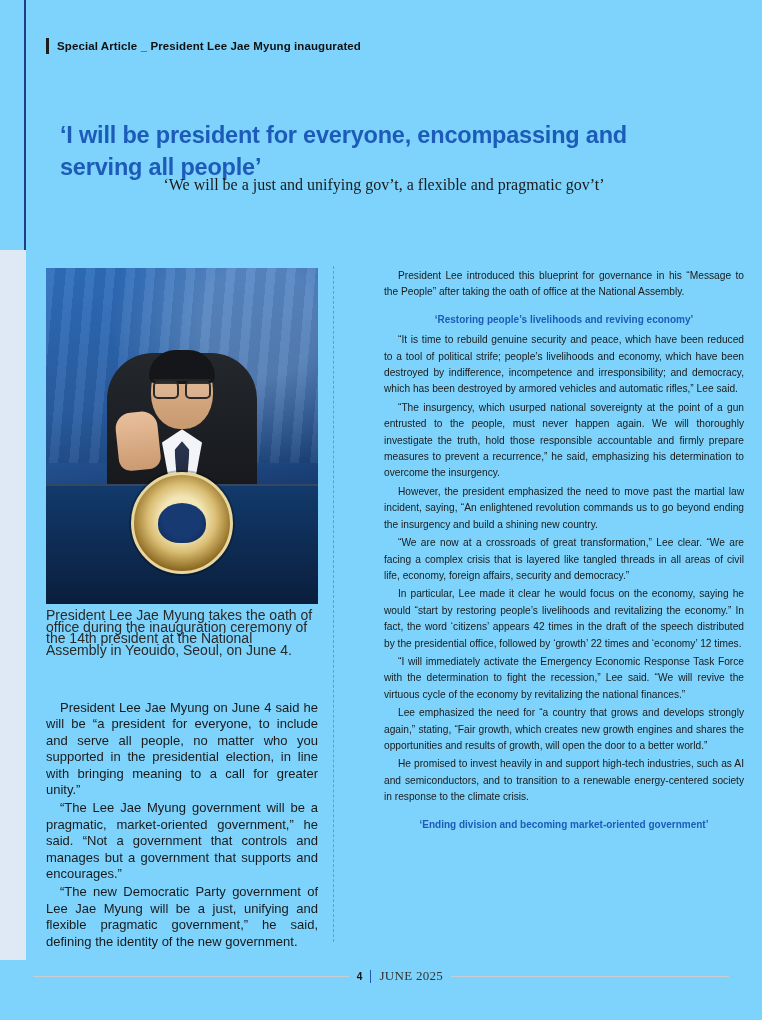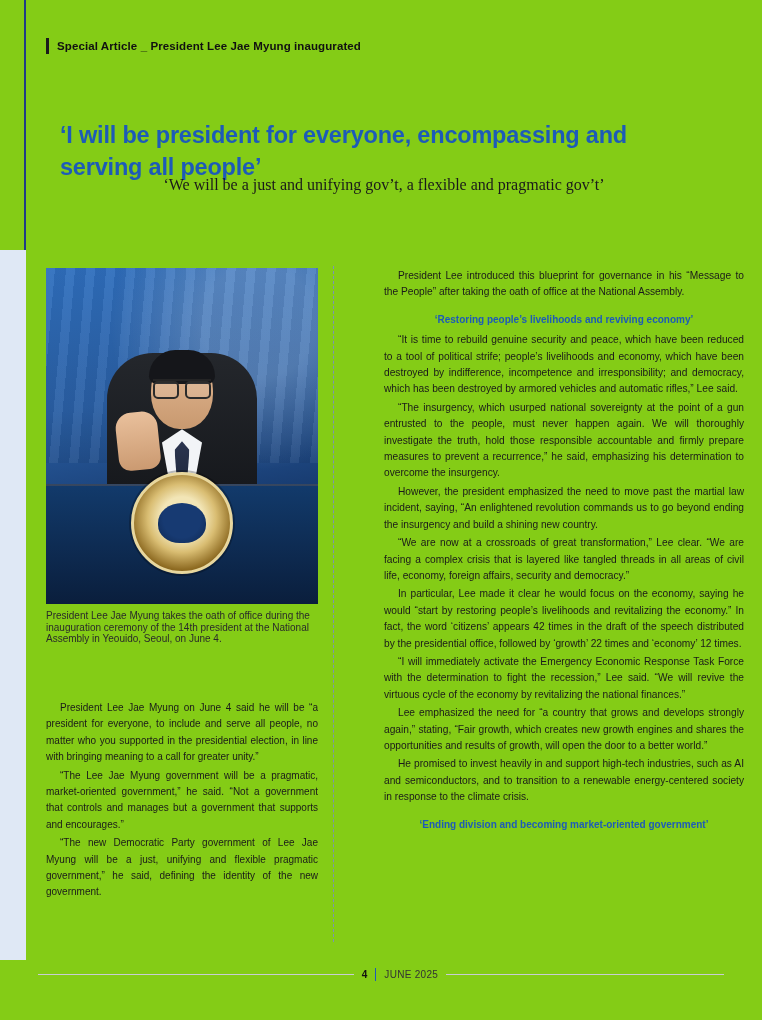--- a/index.html
+++ b/index.html
@@ -12,21 +12,21 @@
     height: 1020px;
     font-family: "Liberation Sans", sans-serif;
     color: #1a1a1a;
     position: relative;
     overflow: hidden;
   }
   .page {
     position: relative;
     width: 762px;
     height: 1020px;
-    background: #84cc16;
+    background: #7dd3fc;
   }
   
   .rule-left-outer {
     position: absolute;
     left: 24px;
     top: 0;
     width: 2px;
     height: 250px;
     background: #1f3c88;
   }
@@ -208,31 +208,31 @@
   .ph-mic-l::before, .ph-mic-r::before {
     content: "";
     position: absolute;
     top: -9px; left: -4px;
     width: 13px; height: 15px;
     border-radius: 50%;
     background: #3a3a3a;
   }
   .caption {
     margin-top: 6px;
-    font-size: 10px;
+    font-size: 14px;
     line-height: 11.6px;
     color: #2a2a2a;
     width: 270px;
   }
   .left-col {
     position: absolute;
     left: 46px;
     top: 700px;
     width: 272px;
-    font-size: 10px;
+    font-size: 13px;
     line-height: 16.4px;
     text-align: justify;
     color: #1a1a1a;
   }
   .left-col p { margin: 0 0 2px 0; text-indent: 14px; }
   .col-divider {
     position: absolute;
     left: 333px;
     top: 266px;
     width: 0;
@@ -277,23 +277,24 @@
   }
   .page-num {
     font-size: 10px;
     font-weight: bold;
     color: #111;
   }
   .page-sep {
     width: 1px; height: 13px; background: #1d5bb8;
   }
   .issue-date {
-    font-size: 10px;
+    font-size: 13px;
     letter-spacing: 0.3px;
     color: #333;
+    font-family: Liberation Serif, serif;
   }
 </style>
 </head>
 <body>
 
 <div class="page">
 
   <div class="rule-left-outer"></div>
   <div class="rule-left-blueband"></div>
 

